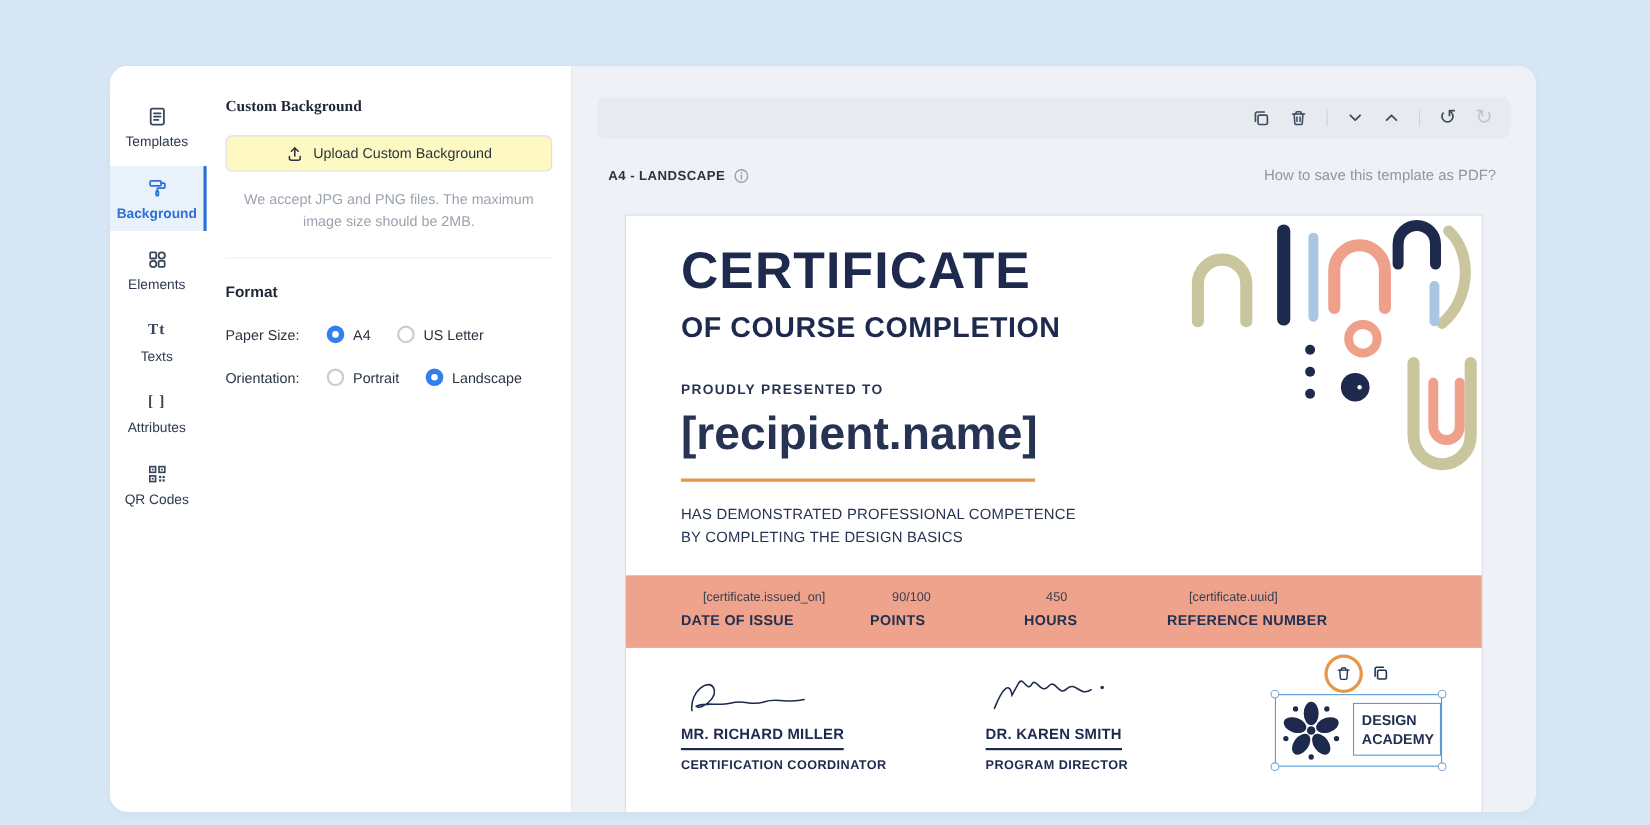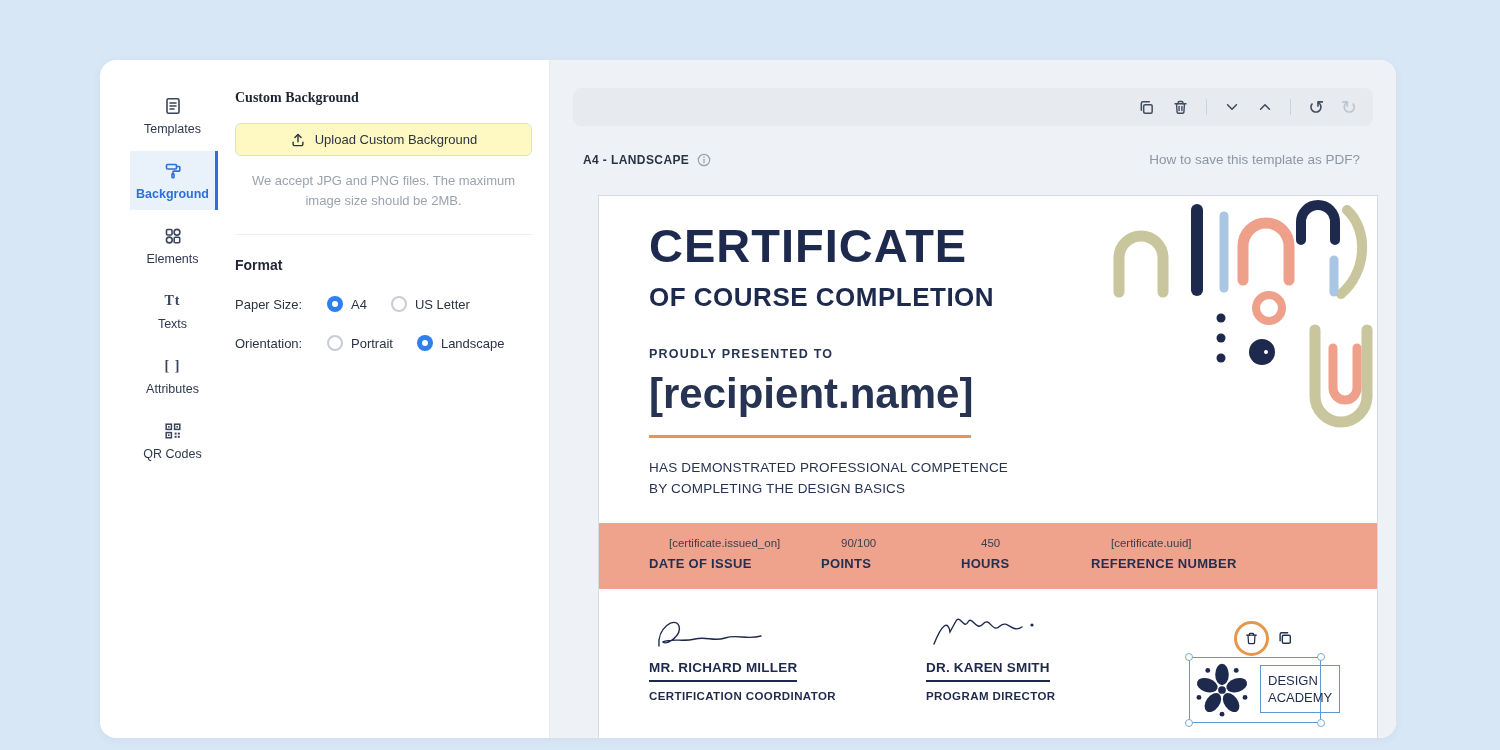--- a/index.html
+++ b/index.html
@@ -10,21 +10,21 @@
     font-family:"Liberation Sans","DejaVu Sans",sans-serif;
     position:relative; overflow:hidden;
   }
   .card {
     position:absolute; left:100px; top:60px; width:1296px; height:678px;
     background:#fff; border-radius:16px; overflow:hidden;
     display:flex; box-shadow:0 2px 10px rgba(30,60,100,.05);
   }
 
   
-  .sidebar { flex:0 0 88px; width:88px; padding-top:26px; display:flex; flex-direction:column; gap:6px; background:#fff;margin-left:30px; }
+  .sidebar { flex:0 0 88px; width:88px; padding-top:26px; display:flex; flex-direction:column; gap:6px; background:#fff; }
   .side-item { display:flex; flex-direction:column; align-items:center; gap:7px; padding:10px 0 9px; cursor:pointer; color:#39455a; border-right:3px solid transparent; }
   .side-item .lbl { font-size:12.5px; color:#2e3950; }
   .side-item.active { background:#e9f1fb; border-right:3px solid #2f6fd8; }
   .side-item.active .lbl { color:#2f6fd8; font-weight:bold; }
   .side-item.active .ic { color:#2f6fd8; }
   .ic { height:19px; display:flex; align-items:center; justify-content:center; }
   .ic svg { display:block; }
   .glyph-ic { font-size:14px; font-weight:bold; letter-spacing:1px; font-family:"Liberation Serif","DejaVu Serif",serif; }
 
   
@@ -69,21 +69,21 @@
   .band { position:absolute; left:0; top:327px; width:100%; height:66px; background:#efa28c; display:flex; padding:14px 0 0 50px; }
   .band .c1 { width:172px; } .band .c2 { width:140px; } .band .c3 { width:130px; }
   .band .val { font-size:11.5px; color:#39404f;padding-left:20px; }
   .band .lab { font-size:13px; font-weight:bold; color:#223050; margin-top:7px; letter-spacing:.3px; }
   .sig { position:absolute; top:416px; width:230px; }
   .sig1 { left:50px; } .sig2 { left:327px; }
   .sig-name { font-size:13.5px; font-weight:bold; color:#1e2a4d; display:inline-block; border-bottom:2px solid #1e2a4d; padding-bottom:5px; letter-spacing:.2px; }
   .sig-title { font-size:11.5px; font-weight:bold; color:#1e2a4d; letter-spacing:.4px; margin-top:8px; }
 
   
-  .selection { position:absolute; left:590px; top:461px; width:132px; height:66px; border:1px solid #5b9bd5; }
+  .selection { position:absolute; left:590px; top:435px; width:152px; height:66px; border:1px solid #5b9bd5;font-weight:bold; }
   .handle { position:absolute; width:8px; height:8px; background:#fff; border:1px solid #7aa9d8; border-radius:50%; }
   .h-tl{left:-5px;top:-5px}.h-tr{right:-5px;top:-5px}.h-bl{left:-5px;bottom:-5px}.h-br{right:-5px;bottom:-5px}
   .logo-mark { position:absolute; left:2px; top:2px; }
   .logo-text { position:absolute; left:70px; top:7px; width:80px; border:1px solid #5b9bd5; padding:6px 7px; font-size:13px; color:#223050; line-height:17px; }
   .del-btn { position:absolute; left:44px; top:-37px; width:35px; height:35px; border-radius:50%; background:#fff; border:3px solid #e8974a;
     display:flex; align-items:center; justify-content:center; color:#223050; cursor:pointer; }
   .copy-btn { position:absolute; left:87px; top:-28px; color:#223050; cursor:pointer; display:flex; }
 </style>
 </head>
 <body>

